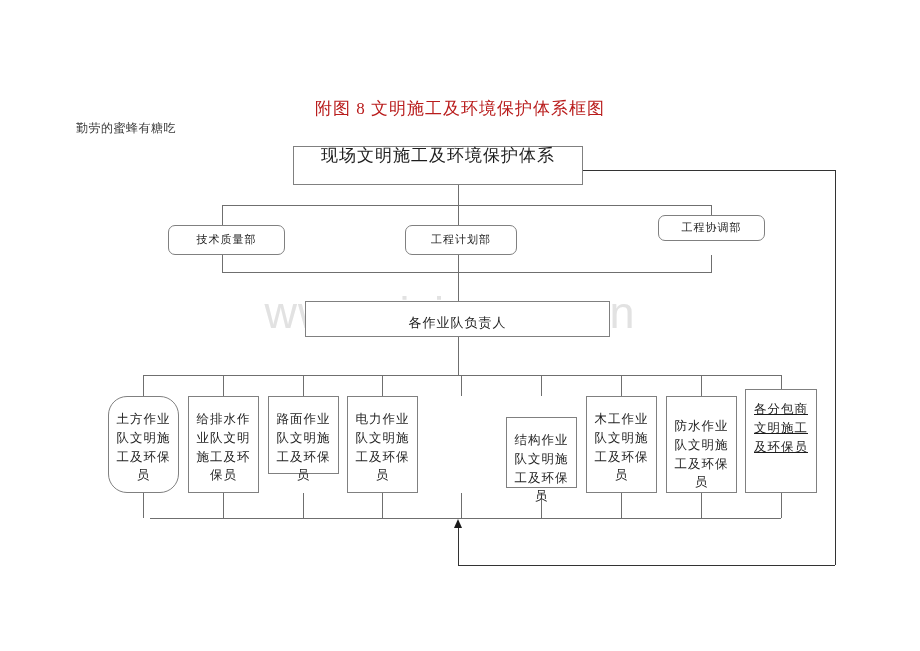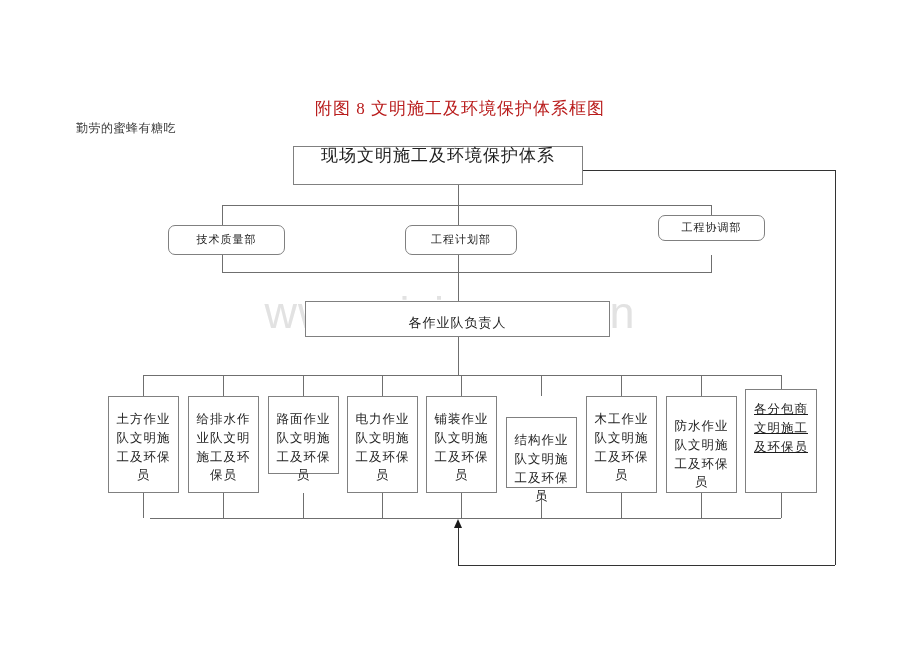--- a/index.html
+++ b/index.html
@@ -176,39 +176,36 @@
   </div>
 
   <div class="box dept" style="left:658px; top:215px; width:107px; height:26px;">
     <span>工程协调部</span>
   </div>
 
   <div class="box mid" style="left:305px; top:301px; width:305px; height:36px;">
     <span>各作业队负责人</span>
   </div>
 
-  <div class="box leaf" style="left:108px; top:396px; width:71px; height:97px;">
+  <div class="box leaf" style="left:108px; top:396px; width:71px; height:97px;border-radius:19px;">
     <span>土方作业队文明施工及环保员</span>
   </div>
 
   <div class="box leaf" style="left:188px; top:396px; width:71px; height:97px;">
     <span>给排水作业队文明施工及环保员</span>
   </div>
 
   <div class="box leaf" style="left:268px; top:396px; width:71px; height:78px;">
     <span>路面作业队文明施工及环保员</span>
   </div>
 
   <div class="box leaf" style="left:347px; top:396px; width:71px; height:97px;">
     <span>电力作业队文明施工及环保员</span>
   </div>
 
-  <div class="box leaf" style="left:426px; top:396px; width:71px; height:97px;">
-    <span>铺装作业队文明施工及环保员</span>
-  </div>
 
   <div class="box leaf" style="left:506px; top:417px; width:71px; height:71px;">
     <span>结构作业队文明施工及环保员</span>
   </div>
 
   <div class="box leaf" style="left:586px; top:396px; width:71px; height:97px;">
     <span>木工作业队文明施工及环保员</span>
   </div>
 
   <div class="box leaf" style="left:666px; top:396px; width:71px; height:97px;align-items:flex-end;">

